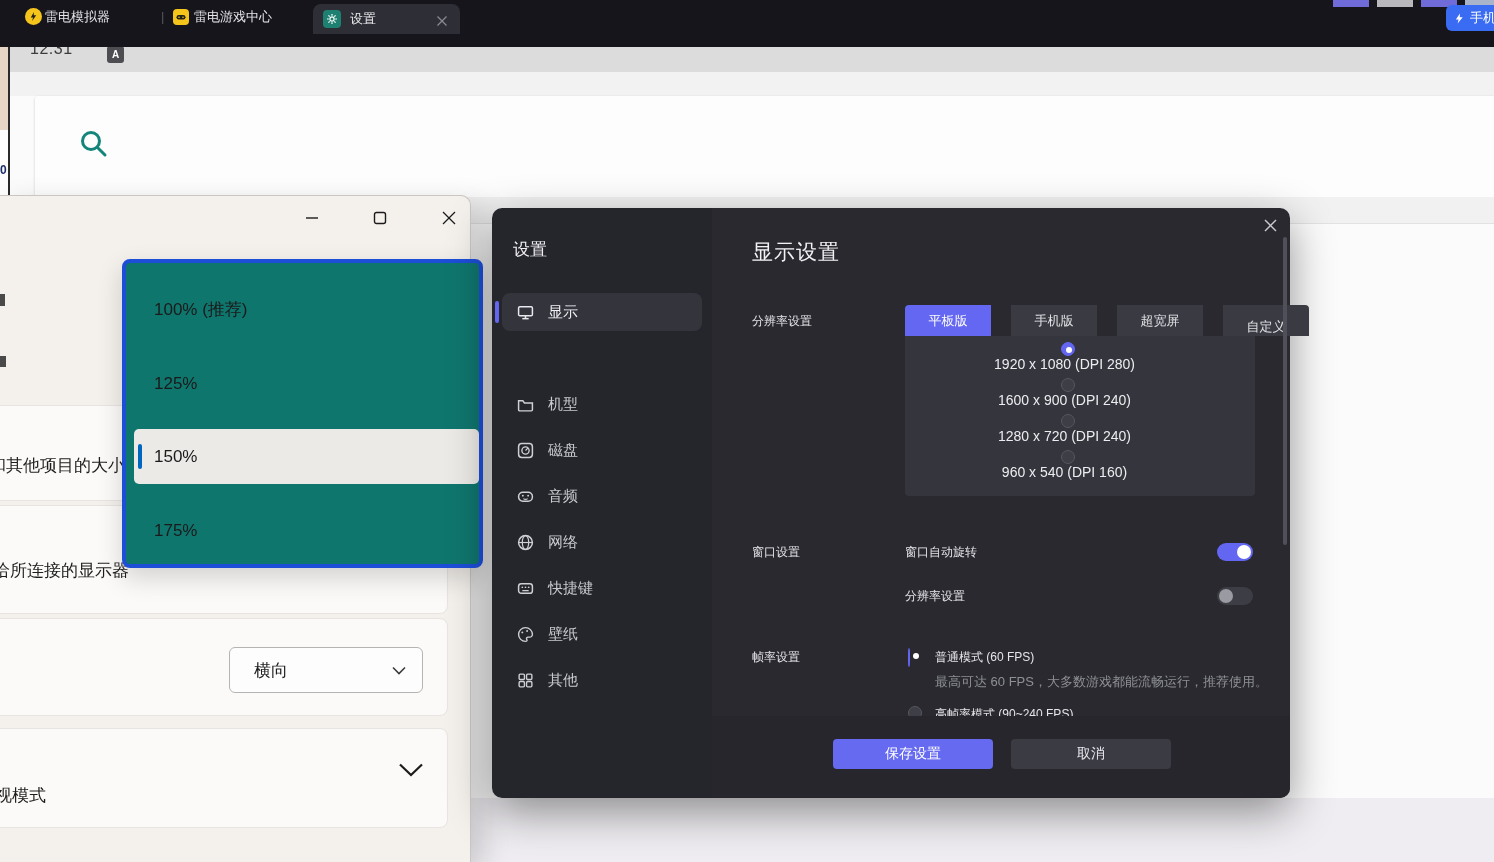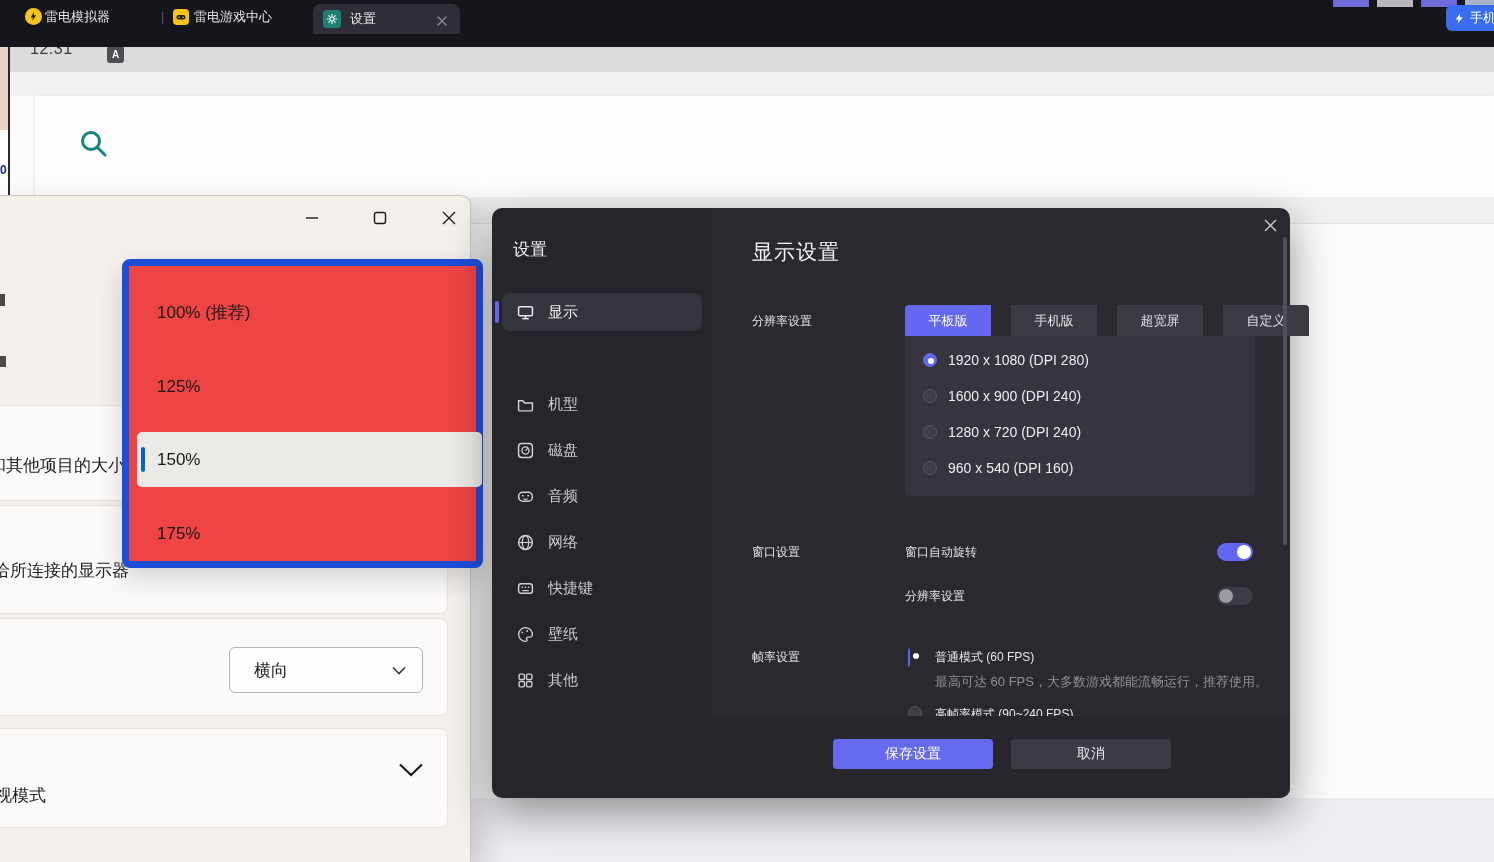--- a/index.html
+++ b/index.html
@@ -58,22 +58,22 @@
          border-radius:0 10px 0 0; box-shadow:12px 8px 28px rgba(0,0,0,.16); z-index:20; }
   .win-ctl { width:36px; height:24px; display:flex; align-items:center; justify-content:center; }
   .w-card { left:-20px; width:468px; background:#fbfaf8; border:1px solid #e7e4e1;
             border-radius:8px; overflow:hidden; }
   .w-frag { position:absolute; color:#1d1d1d; font-size:17px; white-space:nowrap; }
   .w-select { position:absolute; left:248px; top:28px; width:194px; height:46px;
               background:#fdfdfd; border:1px solid #b6b4b2; border-radius:6px;
               display:flex; align-items:center; }
   .w-select span { margin-left:24px; font-size:17px; color:#1d1d1d; }
   .w-select svg { position:absolute; right:16px; }
-  .popup { left:122px; top:63px; width:361px; height:309px; background:#ef4444;
-           border:7px solid #1d4ed8; border-radius:8px;
+  .popup { left:122px; top:63px; width:361px; height:309px; background:#0f766e;
+           border:4px solid #1d4ed8; border-radius:8px;
            box-shadow:0 10px 26px rgba(0,0,0,.16); z-index:5; }
   .popup-item { position:absolute; left:8px; width:345px; height:55px;
                 display:flex; align-items:center; border-radius:5px; }
   .popup-item span { margin-left:20px; font-size:17px; color:#1a1a1a; }
   .popup-item.hl { background:#eceae6; }
   .popup-accent { position:absolute; left:4px; top:15px; width:4px; height:25px;
                   background:#0067c0; border-radius:2px; }
   .win-mark { background:#4a4a4a; }
 
   
@@ -93,26 +93,26 @@
   .dlg-main { left:220px; top:0; width:578px; height:590px; background:#29292f;
               border-radius:0 10px 10px 0; }
   .dlg-close { right:10px; top:7px; width:20px; height:20px; display:flex;
                align-items:center; justify-content:center; }
   .dlg-title { left:40px; top:30px; color:#f2f2f5; font-size:21px; letter-spacing:1px; }
   .dlg-label { color:#e4e4e9; font-size:12px; }
   .tabs { left:193px; top:97px; display:flex; gap:20px; }
   .tab { width:86px; height:31px; background:#3a3a42; color:#e0e0e5; font-size:13px;
          display:flex; align-items:center; justify-content:center; }
   .tab:first-child { border-radius:4px 0 0 0; }
-  .tab:last-child { border-radius:0 4px 0 0; }
+  .tab:last-child { border-radius:0 4px 0 0;align-items:flex-end; }
   .tab.active { background:#6467f2; color:#fff; }
   .res-panel { left:193px; top:128px; width:350px; height:160px; background:#35353d;
                border-radius:0 0 4px 4px; }
   .radio-row { position:absolute; left:0; width:308px; height:36px; display:flex;
-               align-items:center; }
+               align-items:center;flex-direction:column; }
   .radio { width:14px; height:14px; border-radius:50%; margin-left:18px;
            background:#3e3e47; border:1px solid #56565f; }
   .radio.sel { background:#6366f1; border-color:#6366f1; position:relative; }
   .radio.sel::after { content:""; position:absolute; left:4px; top:4px; width:6px;
                       height:6px; border-radius:50%; background:#fff; }
   .radio-row .r-label { margin-left:11px; color:#ececf1; font-size:14px; }
   .toggle { position:absolute; width:36px; height:18px; border-radius:9px; }
   .toggle.on { background:#6366f1; }
   .toggle.on::after { content:""; position:absolute; right:2px; top:2px; width:14px;
                       height:14px; border-radius:50%; background:#fff; }

